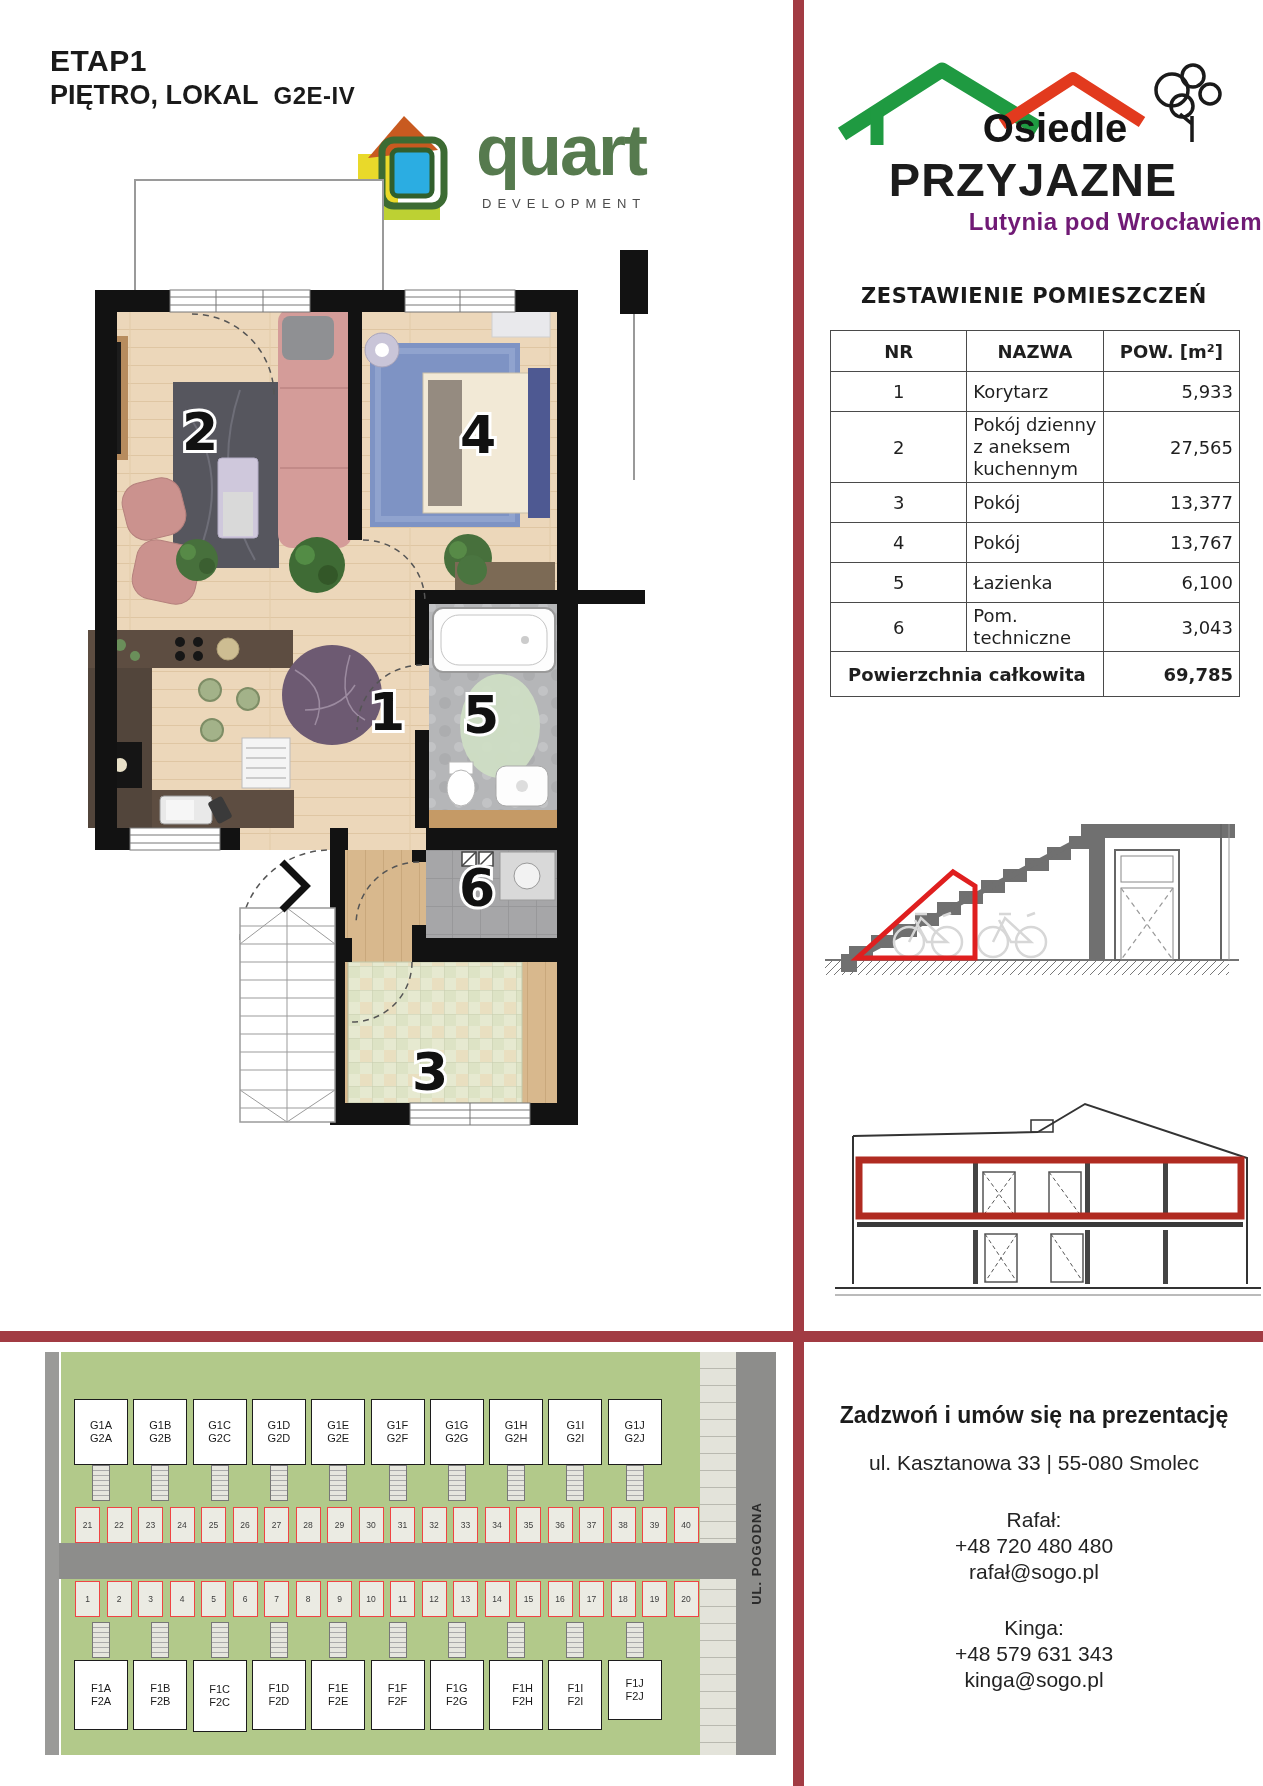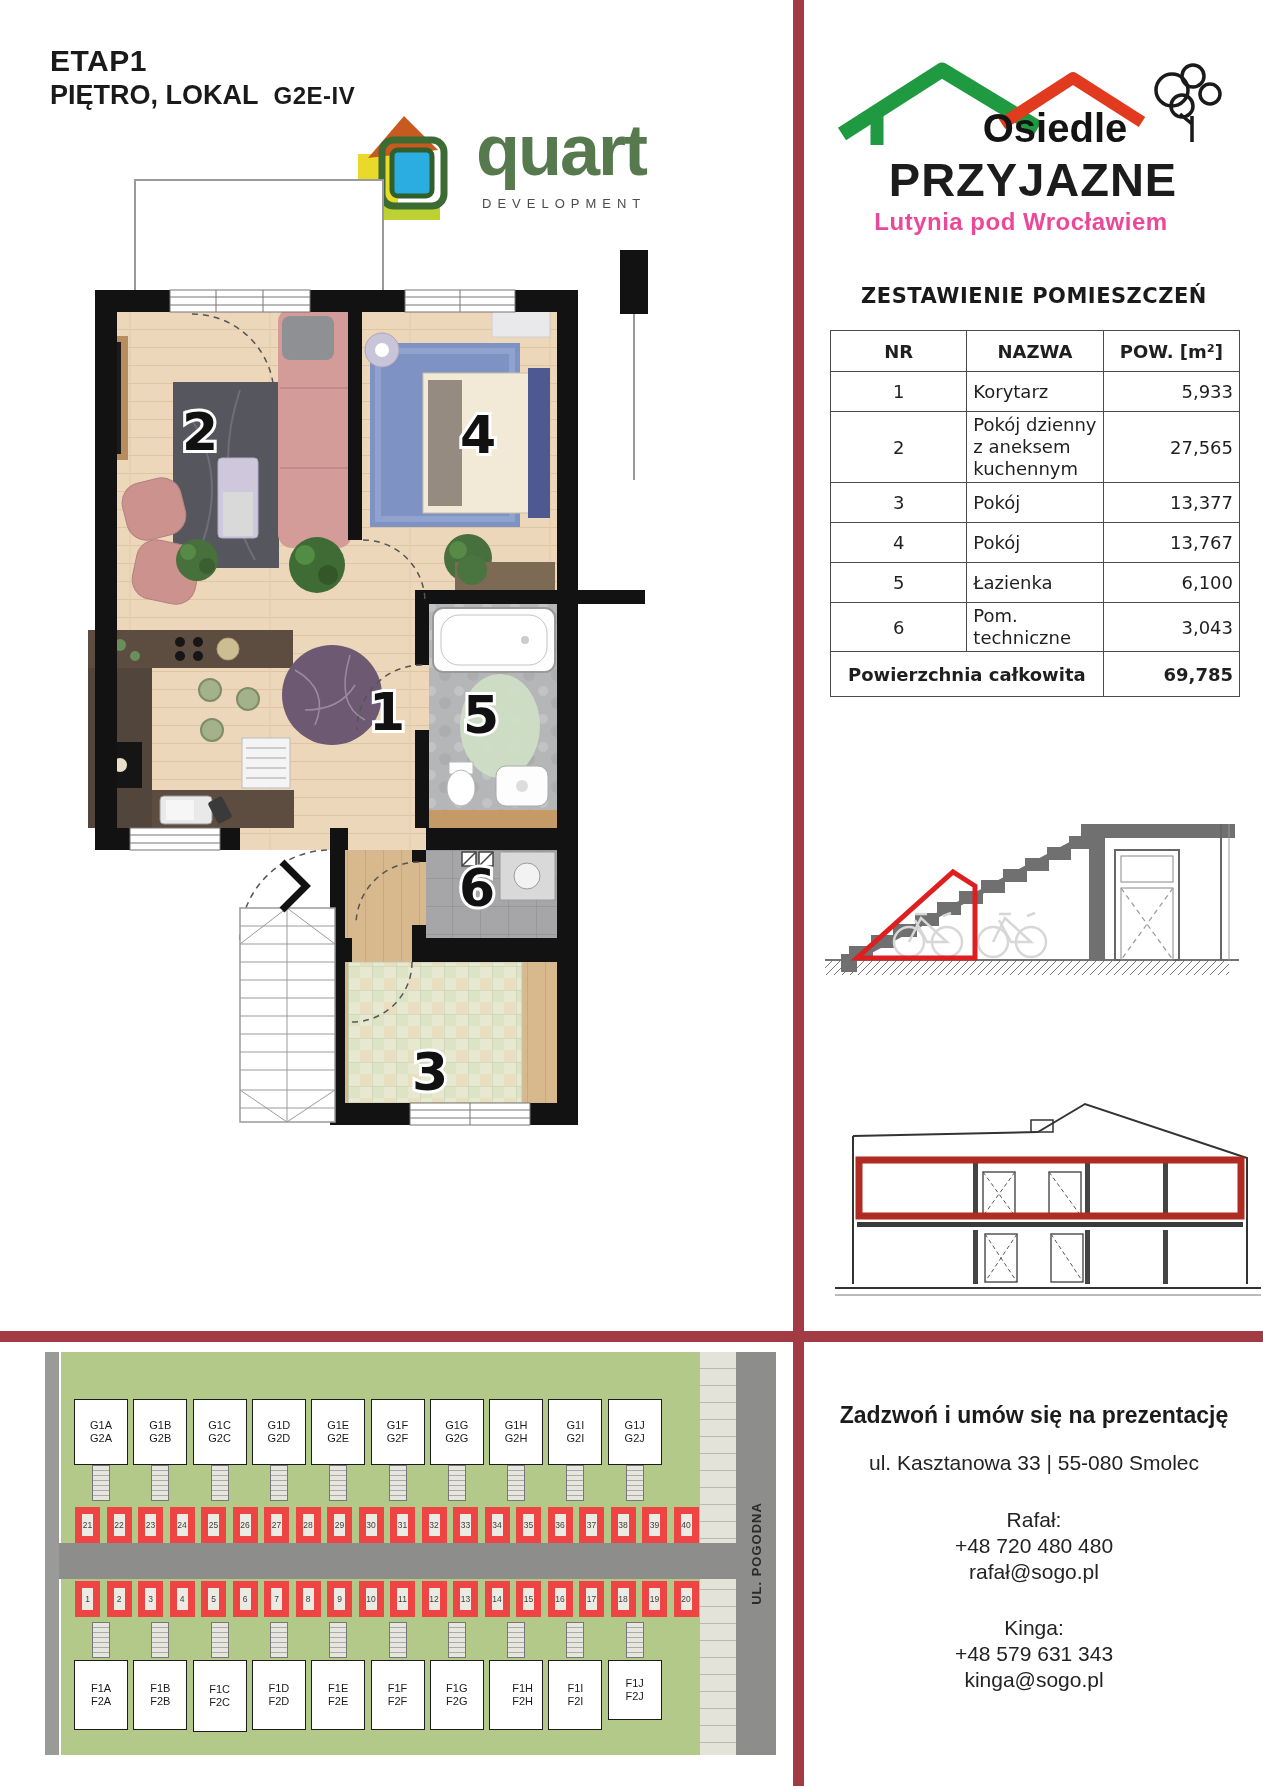--- a/index.html
+++ b/index.html
@@ -13,21 +13,21 @@
   #hdr{left:50px;top:44px;line-height:34px;}
   #hdr .l1{font-size:30px;font-weight:700;letter-spacing:.5px;}
   #hdr .l2{font-size:27px;font-weight:700;}
   #hdr .unit{font-size:24px;font-weight:800;letter-spacing:.5px;}
   
   #quart-name{left:476px;top:110px;font-size:72px;line-height:80px;font-weight:700;color:#567a4e;letter-spacing:-2px;}
   #quart-sub{left:482px;top:196px;font-size:13px;letter-spacing:6px;color:#4c4c4c;font-weight:500;}
   
   #est1{left:930px;top:106px;width:250px;text-align:center;font-size:40px;font-weight:700;color:#141414;}
   #est2{left:826px;top:152px;width:414px;text-align:center;font-size:47px;font-weight:800;letter-spacing:1px;color:#1c1c1c;}
-  #est3{left:814px;top:208px;width:414px;text-align:center;font-size:24px;font-weight:700;letter-spacing:.5px;color:#ec4899;}
+  #est3{left:848px;top:208px;width:414px;text-align:right;font-size:24px;font-weight:700;letter-spacing:.5px;color:#701a75;}
   
   #tbl-title{left:828px;top:284px;width:412px;text-align:center;font-family:"DejaVu Sans",sans-serif;
              font-size:21px;font-weight:700;letter-spacing:.5px;}
   table#rooms{position:absolute;left:830px;top:330px;width:410px;border-collapse:collapse;table-layout:fixed;
               font-family:"DejaVu Sans",sans-serif;font-size:18px;color:#1f1f1f;}
   table#rooms td,table#rooms th{border:1.5px solid #4a4a4a;padding:2px 6px;}
   table#rooms th{font-weight:700;text-align:center;height:36px;}
   td.c-nr{text-align:center;width:52px;}
   td.c-nm{width:208px;text-align:left;padding-left:10px;line-height:22px;}
   td.c-ar{width:150px;text-align:right;padding-right:12px;}
@@ -37,21 +37,21 @@
   
   text.rlabel{font-family:"DejaVu Sans",sans-serif;font-size:52px;font-weight:700;fill:#111;
               stroke:#ffffff;stroke-width:6px;paint-order:stroke;text-anchor:middle;}
   
   #siteplan{left:45px;top:1352px;width:731px;height:403px;background:#b2c98a;}
   #siteplan .bldg{position:absolute;width:54px;background:#fff;border:1.6px solid #1c1c1c;
        box-sizing:border-box;text-align:center;font-size:11px;line-height:13px;font-weight:500;
        display:flex;flex-direction:column;justify-content:center;color:#1a1a1a;}
   #siteplan .stub{position:absolute;width:18px;height:36px;background:#e6e6de;border:1px solid #777;
        box-sizing:border-box;background-image:repeating-linear-gradient(180deg,transparent 0 4px,#aaa 4px 5px);}
-  #siteplan .plot{position:absolute;width:25px;height:36px;background:#ebebe3;border:7px solid #ef4444;
+  #siteplan .plot{position:absolute;width:25px;height:36px;background:#ebebe3;border:1px solid #ef4444;
        box-sizing:border-box;display:flex;align-items:center;justify-content:center;
        font-size:8.5px;color:#3c3c3c;}
   .roadH{position:absolute;left:14px;top:191px;width:677px;height:36px;background:#8d8d8b;}
   .roadV{position:absolute;left:691px;top:0;width:40px;height:403px;background:#8d8d8b;}
   .walk{position:absolute;left:655px;top:0;width:36px;height:403px;background:#e3e3da;
         background-image:repeating-linear-gradient(180deg,#e3e3da 0 16px,#b9b9b0 16px 17px);}
   .edgeL{position:absolute;left:0;top:0;width:14px;height:403px;background:#9a9a98;border-right:2px solid #fff;}
   #street{position:absolute;left:691px;top:0;width:40px;height:403px;display:flex;align-items:center;justify-content:center;}
   #street span{transform:rotate(-90deg);white-space:nowrap;font-size:13px;font-weight:700;
                letter-spacing:1px;color:#2b2b2b;}

